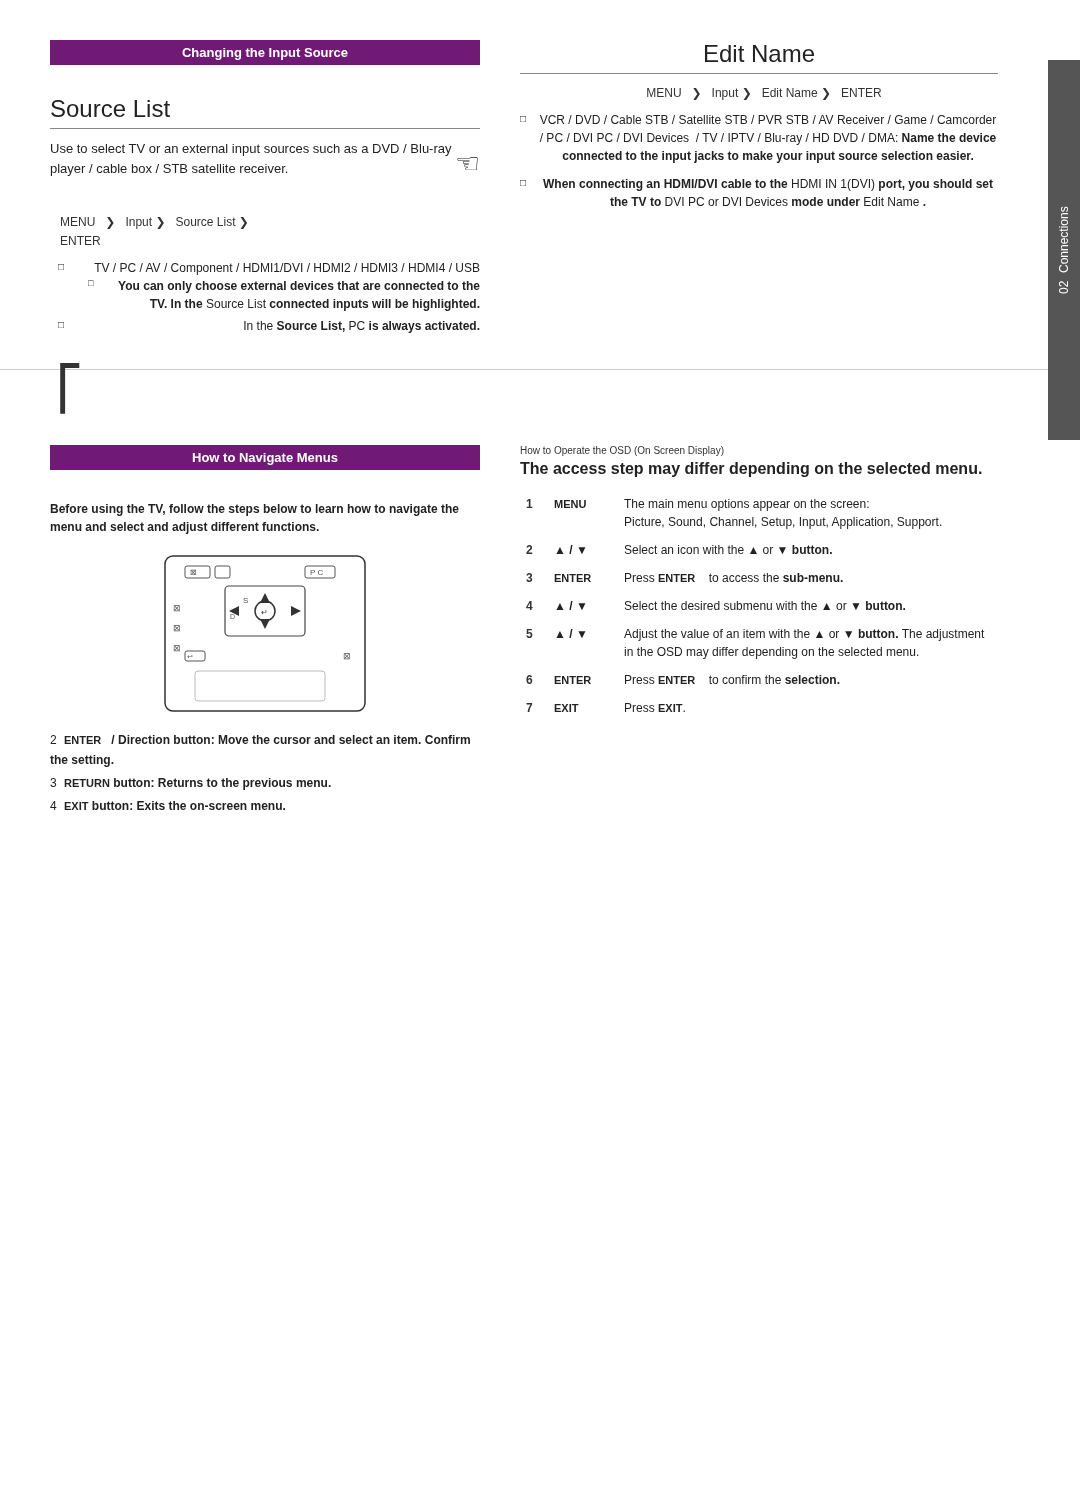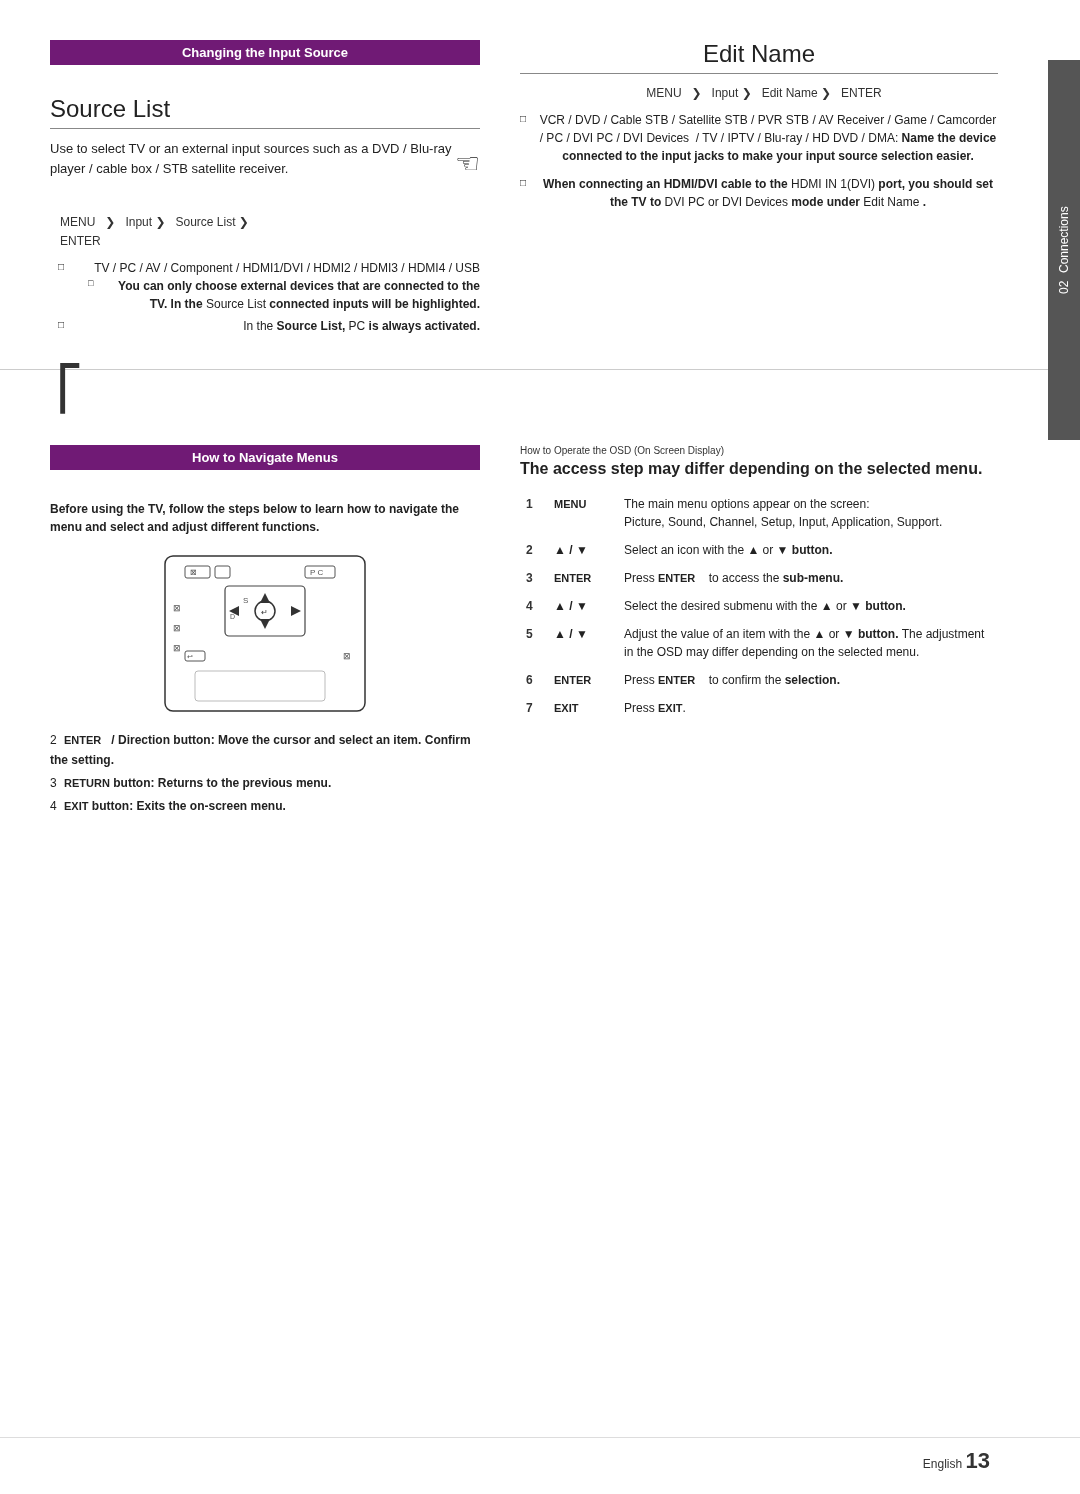--- a/index.html
+++ b/index.html
@@ -449,18 +449,14 @@
             <td class="step-num">7</td>
             <td class="step-key"><kbd>EXIT</kbd></td>
             <td class="step-desc">Press <kbd>EXIT</kbd>.</td>
           </tr>
         </tbody>
       </table>
     </div>
 
   </div>
 
-  <div class="footer">
-    <span>English</span>
-    <span class="page-num">13</span>
-  </div>
 
 </div>
 
 </body></html>

